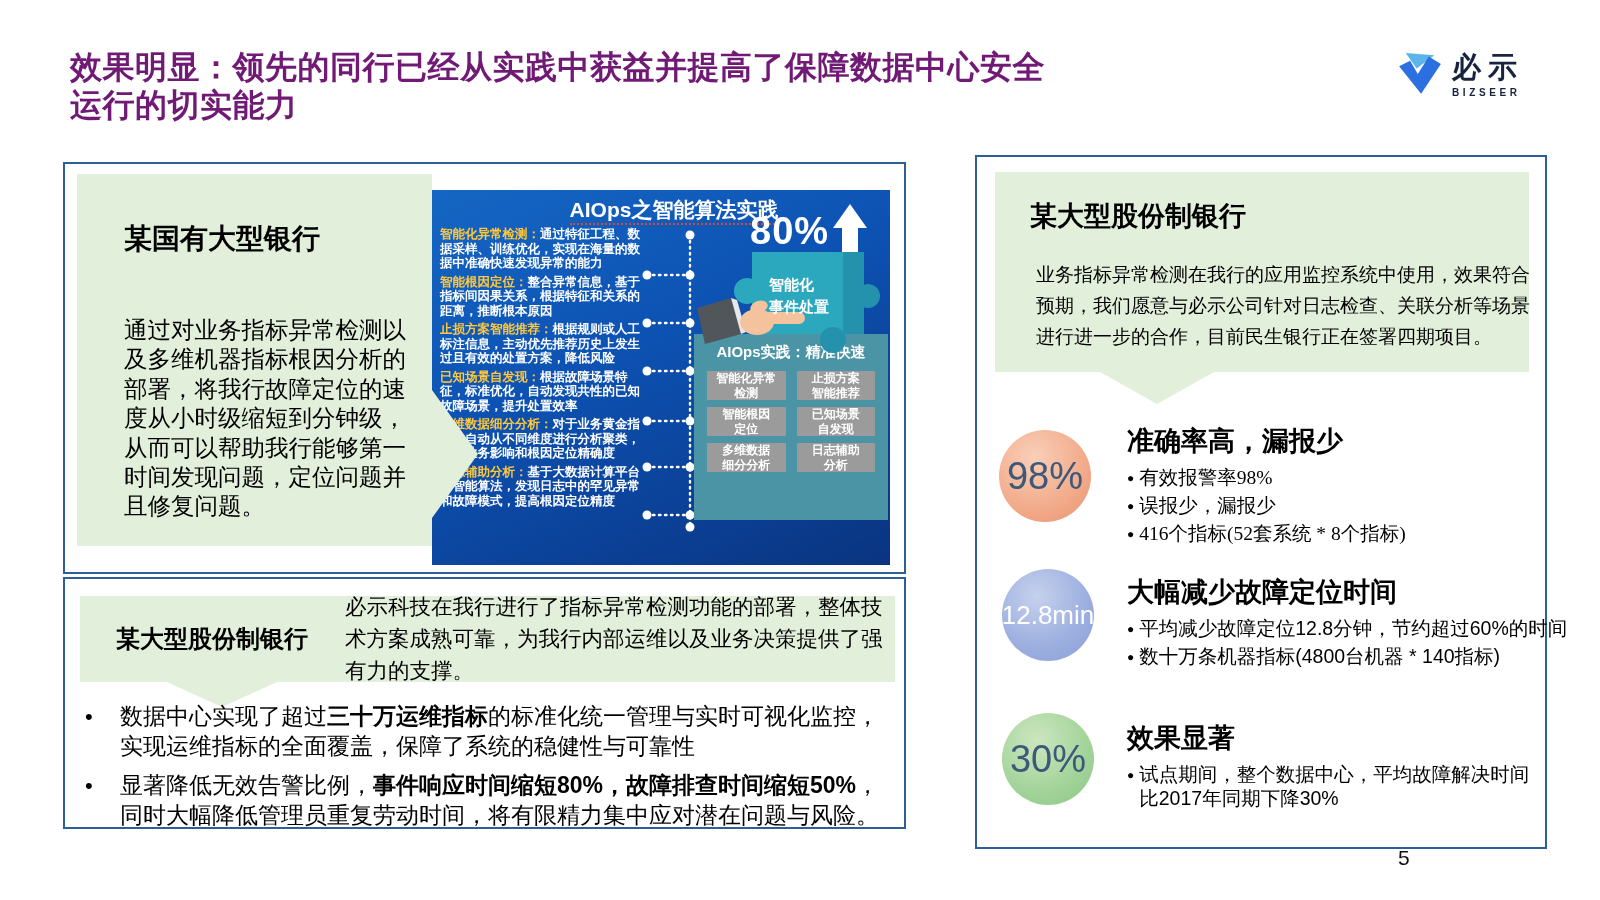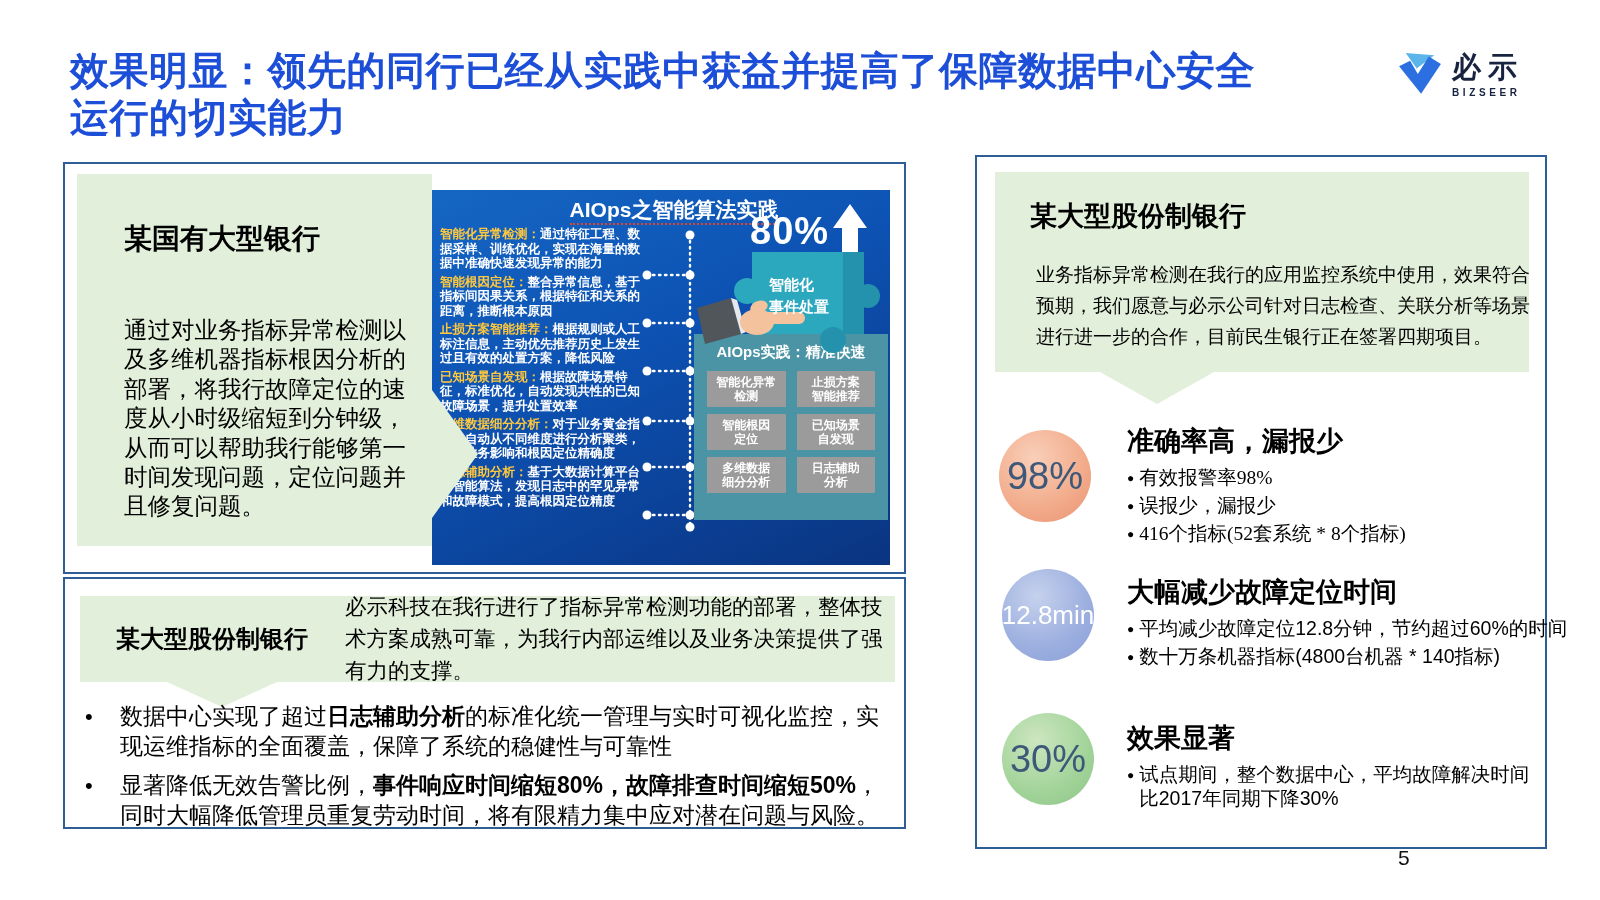--- a/index.html
+++ b/index.html
@@ -3,22 +3,22 @@
 <meta charset="utf-8">
 <style>
   html,body{margin:0;padding:0;}
   body{
     width:1600px;height:900px;background:#ffffff;position:relative;overflow:hidden;
     font-family:"Liberation Sans","DejaVu Sans",sans-serif;color:#000;
   }
   .abs{position:absolute;}
 
   
-  .slide-title{left:70px;top:48px;width:1270px;font-size:39px;line-height:1.2;
-    font-weight:900;color:#1d4ed8;letter-spacing:0.5px;}
+  .slide-title{left:70px;top:48px;width:1270px;font-size:32px;line-height:1.2;
+    font-weight:900;color:#701a75;letter-spacing:0.5px;}
 
   
   .logo{right:76px;top:52px;display:flex;align-items:flex-start;gap:10px;}
   .logo-mark{width:44px;height:44px;}
   .logo-text{display:flex;flex-direction:column;align-items:flex-start;}
   .logo-cn{font-size:29px;font-weight:700;color:#17233f;letter-spacing:7px;line-height:1.1;}
   .logo-en{font-size:10px;font-weight:600;color:#17233f;letter-spacing:3.6px;margin-top:3px;}
 
   
   .panel{position:absolute;background:#fff;border:2px solid #2d5e95;
@@ -48,21 +48,21 @@
   .algo-item{margin-bottom:4px;font-size:12.5px;line-height:1.16;font-weight:bold;color:#fff;}
   .algo-head{color:#FFC83D;text-align:center;}
   .connectors{position:absolute;left:0;top:0;}
   .stat80{position:absolute;left:318px;top:14px;display:flex;align-items:flex-start;}
   .stat80-value{font-size:38px;font-weight:bold;color:#fff;letter-spacing:1px;margin:6px 4px 0 0;}
   .puzzle{position:absolute;left:263px;top:56px;width:195px;height:120px;overflow:visible;z-index:2;}
   .practice-box{position:absolute;left:262px;top:144px;width:194px;height:186px;background:#4A94A5;}
   .practice-title{margin-top:9px;text-align:center;color:#fff;font-weight:bold;font-size:15px;}
   .practice-grid{display:grid;grid-template-columns:1fr 1fr;gap:7px 11px;padding:9px 13px 0 13px;}
   .practice-btn{background:#9B9B9B;color:#fff;font-size:12px;line-height:1.2;font-weight:bold;
-    text-align:center;height:36px;display:flex;flex-direction:column;justify-content:center;}
+    text-align:center;height:29px;display:flex;flex-direction:column;justify-content:center;}
 
   
   #bottom-green{left:15px;top:17px;width:815px;height:86px;display:flex;align-items:center;}
   .bottom-label{flex:none;padding-left:36px;width:215px;font-size:24px;font-weight:800;}
   .bottom-quote{width:632px;margin-left:14px;font-size:21.5px;line-height:1.5;}
   #bottom-green-tail{left:102px;top:103px;width:0;height:0;
     border-left:55px solid transparent;border-right:55px solid transparent;
     border-top:25px solid #E2EFDA;}
   .bottom-bullets{position:absolute;left:17px;top:122px;width:812px;}
   .bl{display:flex;font-size:23px;line-height:1.32;margin-bottom:8px;}
@@ -226,21 +226,21 @@
 <div class="panel" id="panel-left-bottom">
   <div class="green-box" id="bottom-green">
     <div class="bottom-label">某大型股份制银行</div>
     <div class="bottom-quote">必示科技在我行进行了指标异常检测功能的部署，整体技术方案成熟可靠，为我行内部运维以及业务决策提供了强有力的支撑。</div>
   </div>
   <div class="abs" id="bottom-green-tail"></div>
 
   <div class="bottom-bullets">
     <div class="bl">
       <div class="bl-marker"></div>
-      <div class="bl-text"><span>数据中心实现了超过</span><b>日志辅助分析</b><span>的标准化统一管理与实时可视化监控，实现运维指标的全面覆盖，保障了系统的稳健性与可靠性</span></div>
+      <div class="bl-text"><span>数据中心实现了超过</span><b>三十万运维指标</b><span>的标准化统一管理与实时可视化监控，实现运维指标的全面覆盖，保障了系统的稳健性与可靠性</span></div>
     </div>
     <div class="bl">
       <div class="bl-marker"></div>
       <div class="bl-text"><span>显著降低无效告警比例，</span><b>事件响应时间缩短80%，故障排查时间缩短50%</b><span>，同时大幅降低管理员重复劳动时间，将有限精力集中应对潜在问题与风险。</span></div>
     </div>
   </div>
 </div>
 
 <div class="panel" id="panel-right">
   <div class="green-box" id="right-green">

